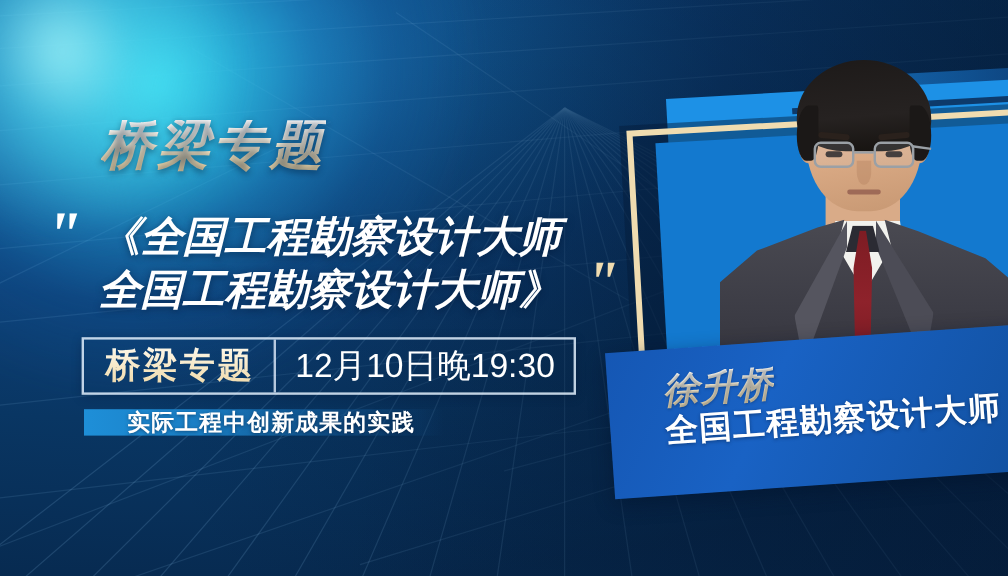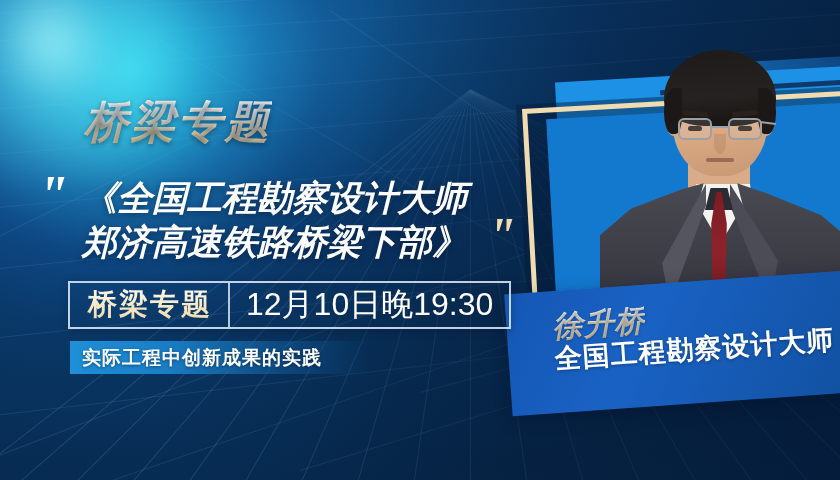--- a/index.html
+++ b/index.html
@@ -246,29 +246,29 @@
     background:linear-gradient(180deg,#fffdf5 0%, #f5e5c0 60%, #ead3a2 100%);
     -webkit-background-clip:text; background-clip:text; color:transparent;
   }
   .datebox .divider{
     width:2px; height:100%;
     background:rgba(226,238,252,.8);
   }
   .datebox .cell-b{
     padding:4px 16px; height:100%;
     display:flex; align-items:center;
-    font-size:32px; font-weight:normal; letter-spacing:0px;
+    font-size:28px; font-weight:normal; letter-spacing:0px;
     color:#ffffff;
   }
 
   
   .subbar{
-    position:absolute; left:70px; top:341px; width:300px; height:33px;
+    position:absolute; left:70px; top:341px; width:300px; height:22px;
     background:linear-gradient(90deg,#1e8fd8 0%, #1a7ec4 32%, rgba(18,92,156,.55) 70%, rgba(14,66,122,0) 100%);
-    display:flex; align-items:center;
+    display:flex; align-items:center;justify-content:center;
   }
   .subbar span{
     padding-left:12px;
     font-size:19px; font-weight:bold; color:#ffffff; letter-spacing:1px;
     text-shadow:0 1px 3px rgba(3,20,48,.5);
   }
 </style>
 </head>
 <body>
 
@@ -369,21 +369,21 @@
     <div class="speaker-name">徐升桥</div>
     <div class="speaker-title">全国工程勘察设计大师</div>
   </div>
 
   <div class="kicker">桥梁专题</div>
 
   <div class="quote-open">"</div>
 
   <div class="booktitle">
     <span class="l1">《全国工程勘察设计大师</span>
-    <span class="l2">郑济高速铁路桥梁下部》</span>
+    <span class="l2">全国工程勘察设计大师》</span>
   </div>
 
   <div class="quote-close">"</div>
 
   <div class="datebox">
     <div class="cell-a">桥梁专题</div>
     <div class="divider"></div>
     <div class="cell-b">12月10日晚19:30</div>
   </div>
 

